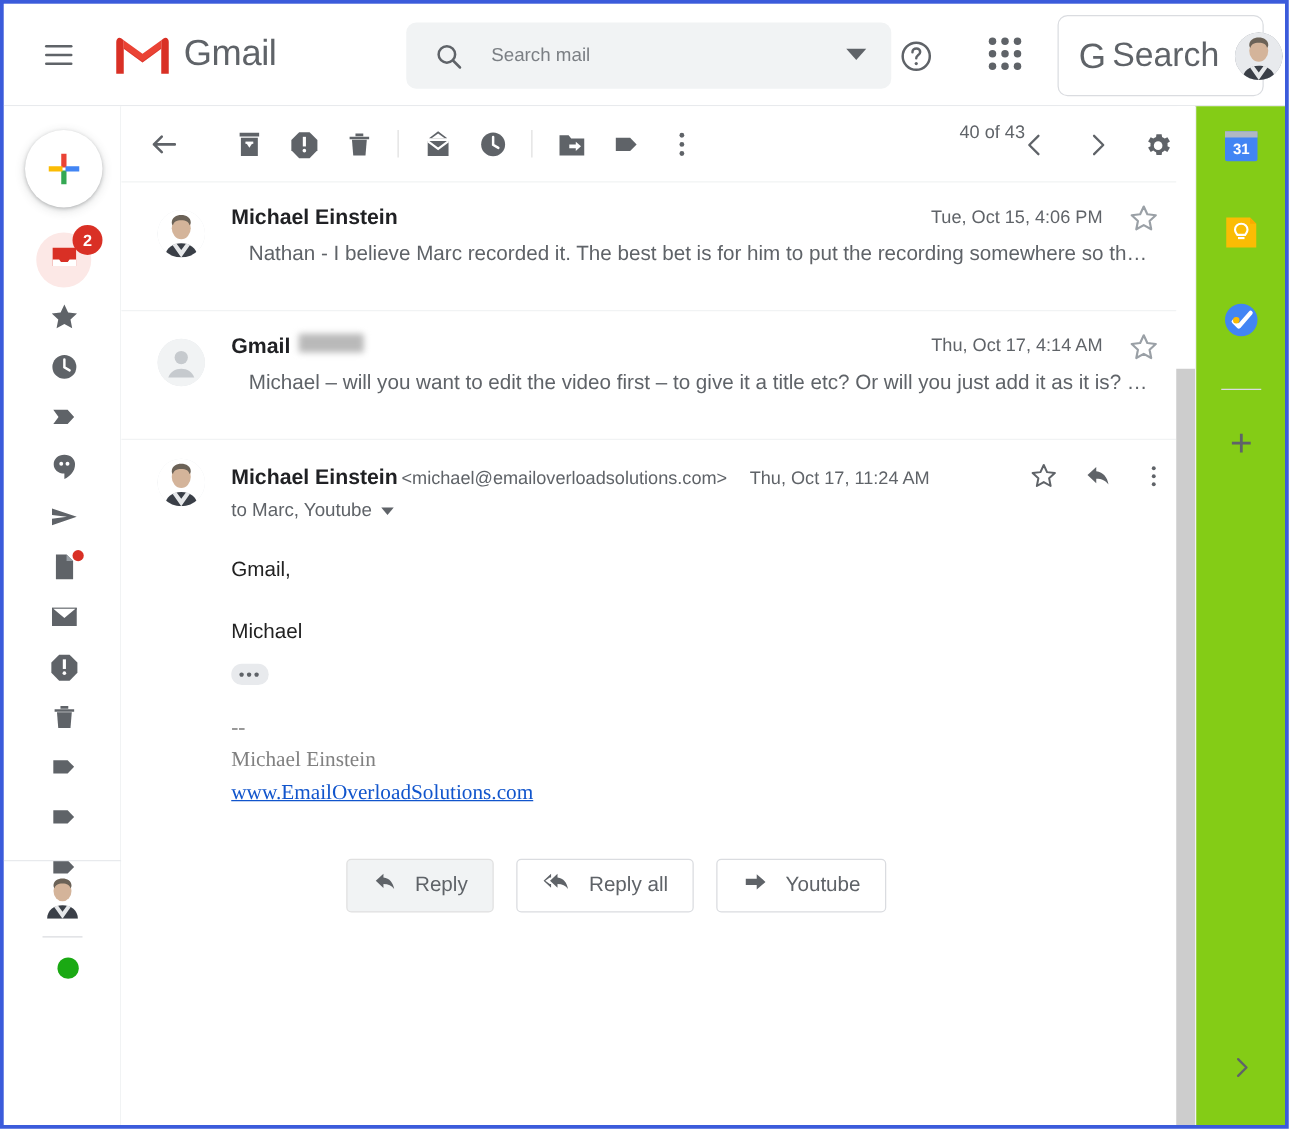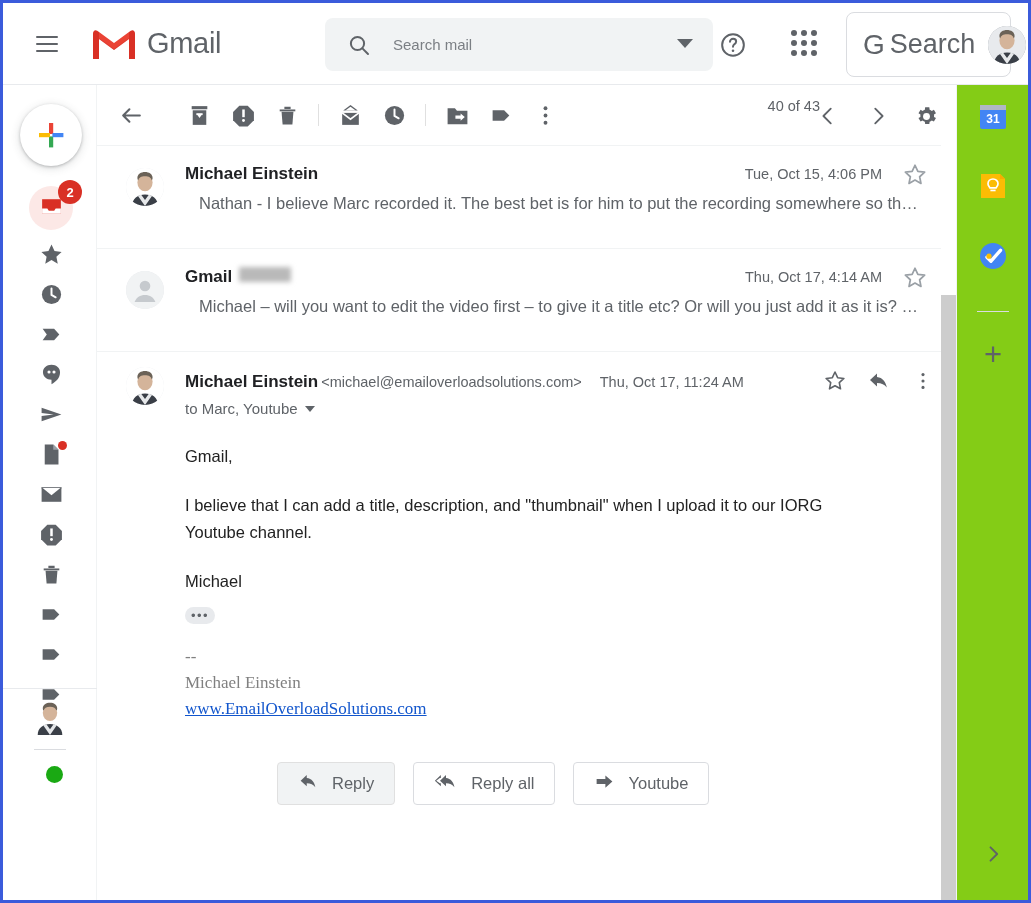--- a/index.html
+++ b/index.html
@@ -842,21 +842,20 @@
           </span>
         </div>
 
         <div id="ex-to">
           <span>to Marc, Youtube</span>
           <span id="ex-to-caret"></span>
         </div>
 
         <div id="body">
           <p>Gmail,</p>
-          <p>I believe that I can add a title, description, and "thumbnail" when I upload it to our IORG Youtube channel.</p>
           <p class="tight">Michael</p>
           <span id="trimmed-btn">•••</span>
         </div>
 
         <div id="signature">
           <div>--</div>
           <div>Michael Einstein</div>
           <a id="sig-link" href="#">www.EmailOverloadSolutions.com</a>
         </div>
 

